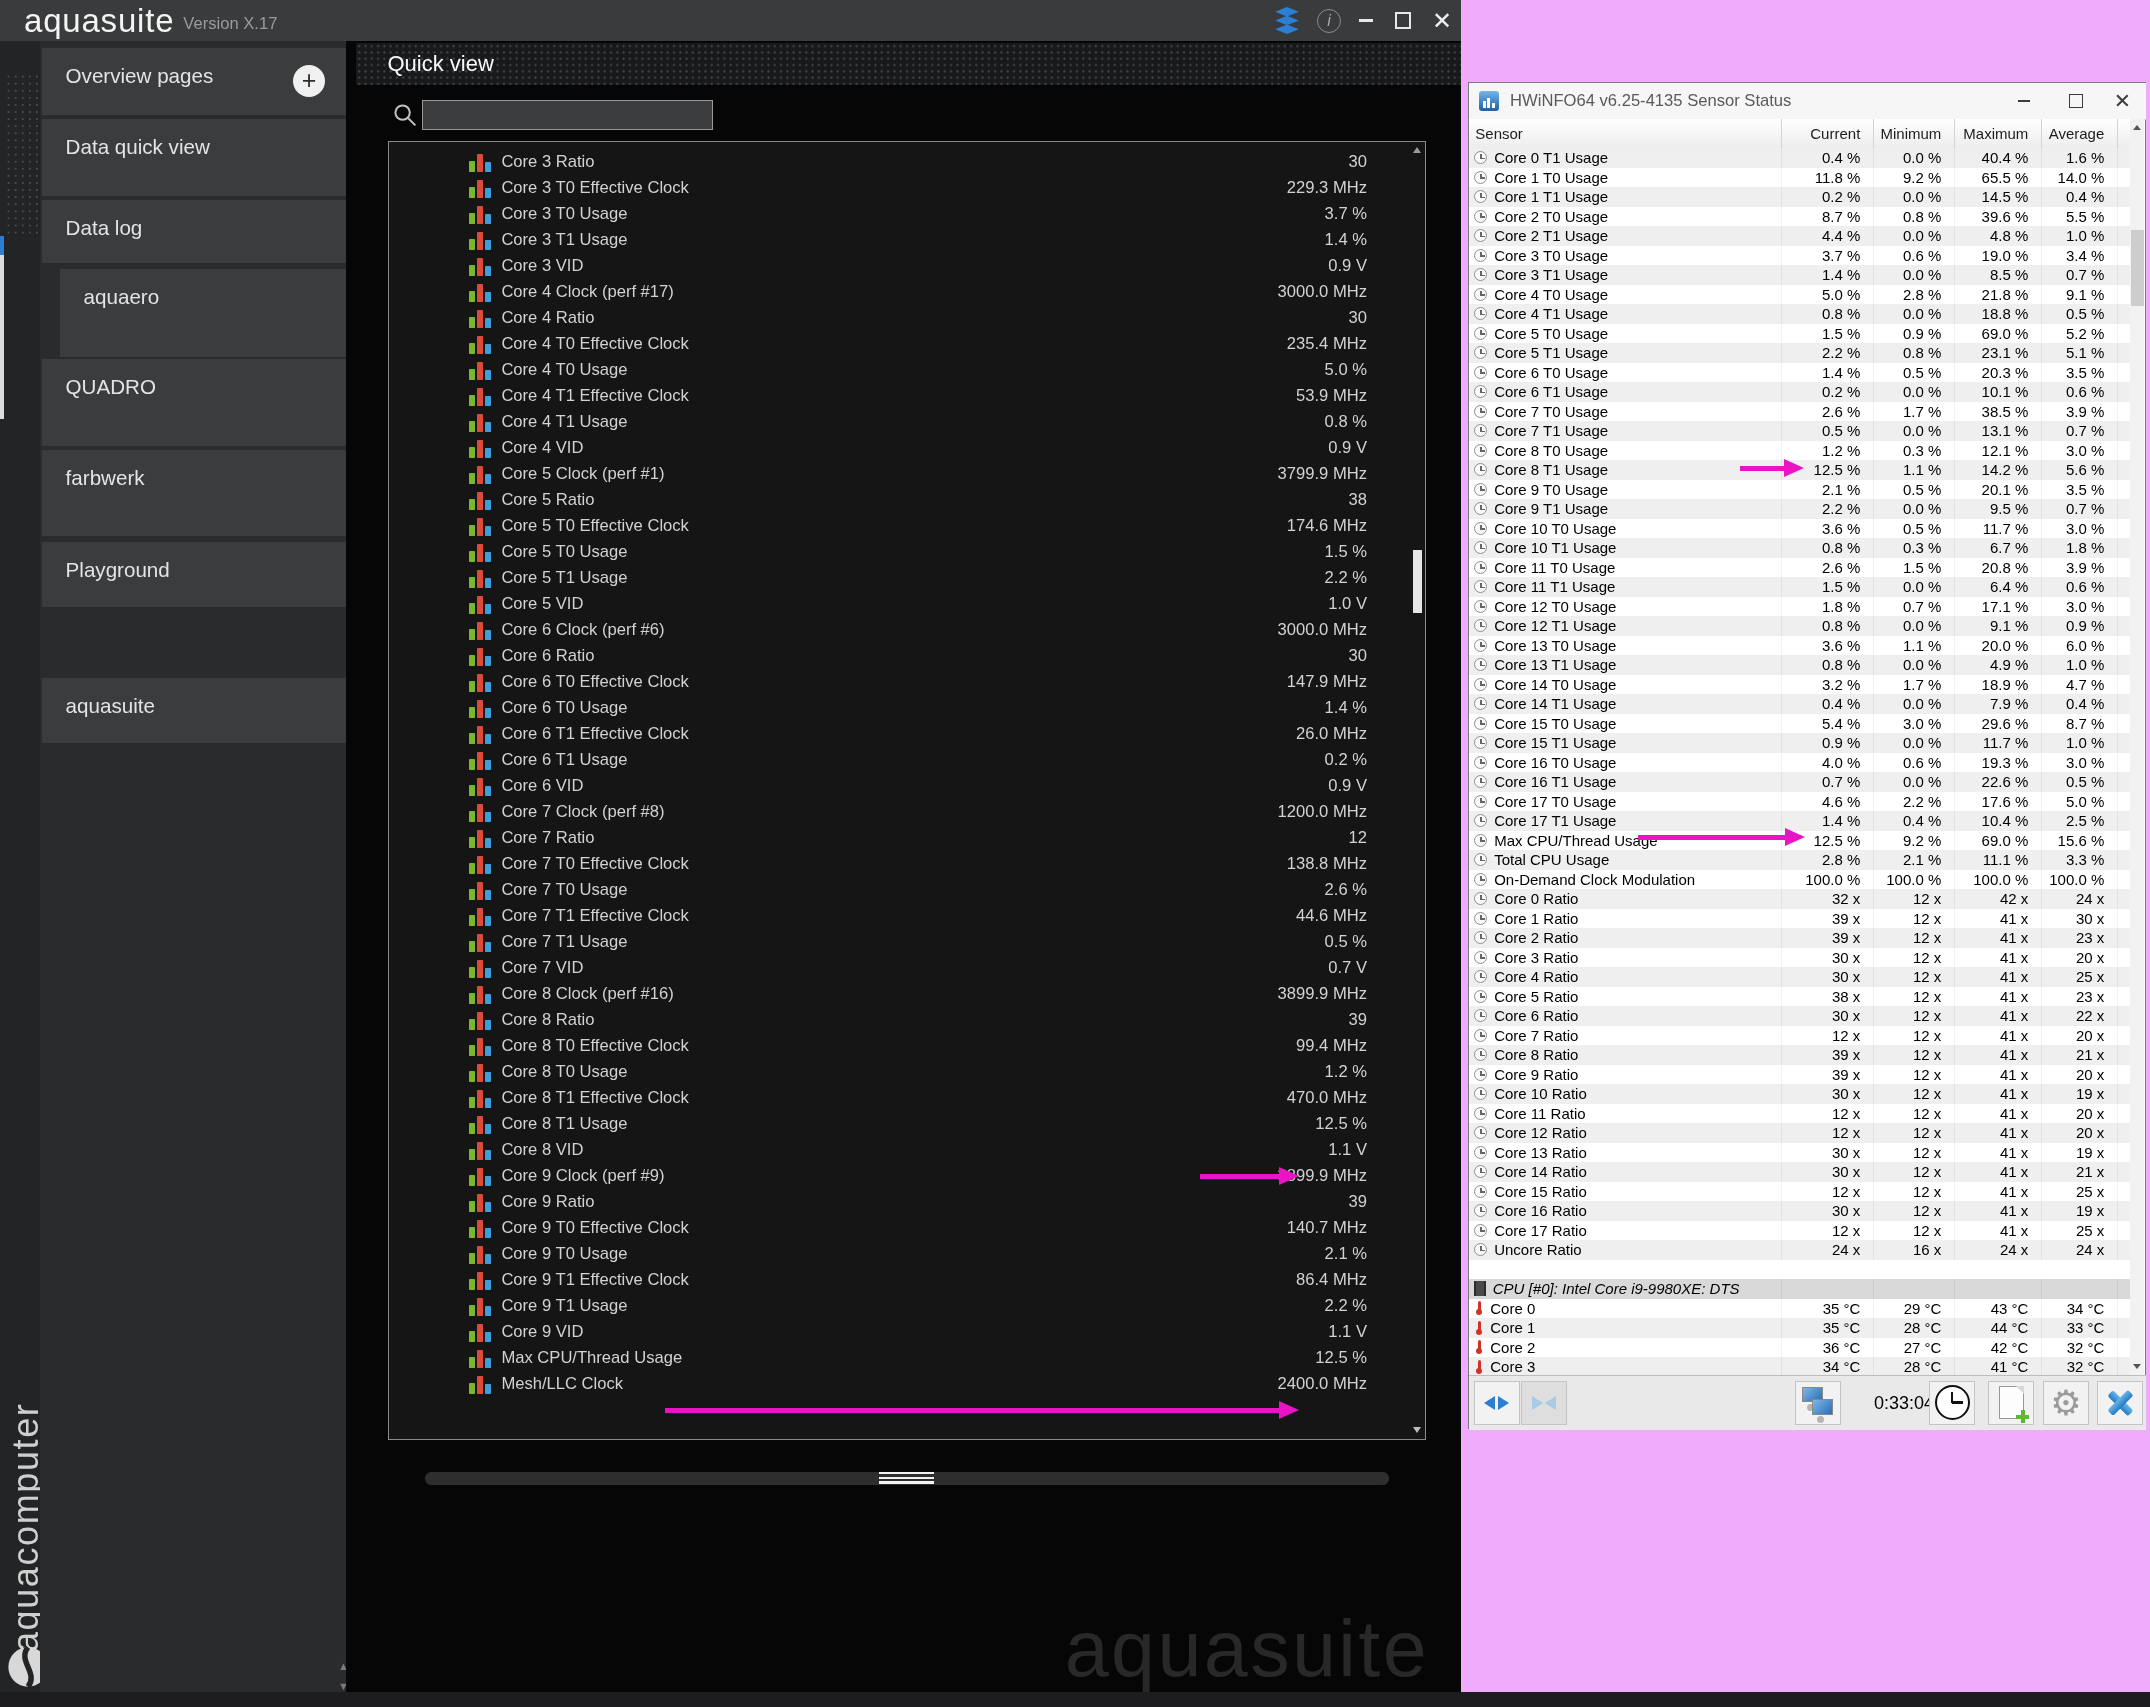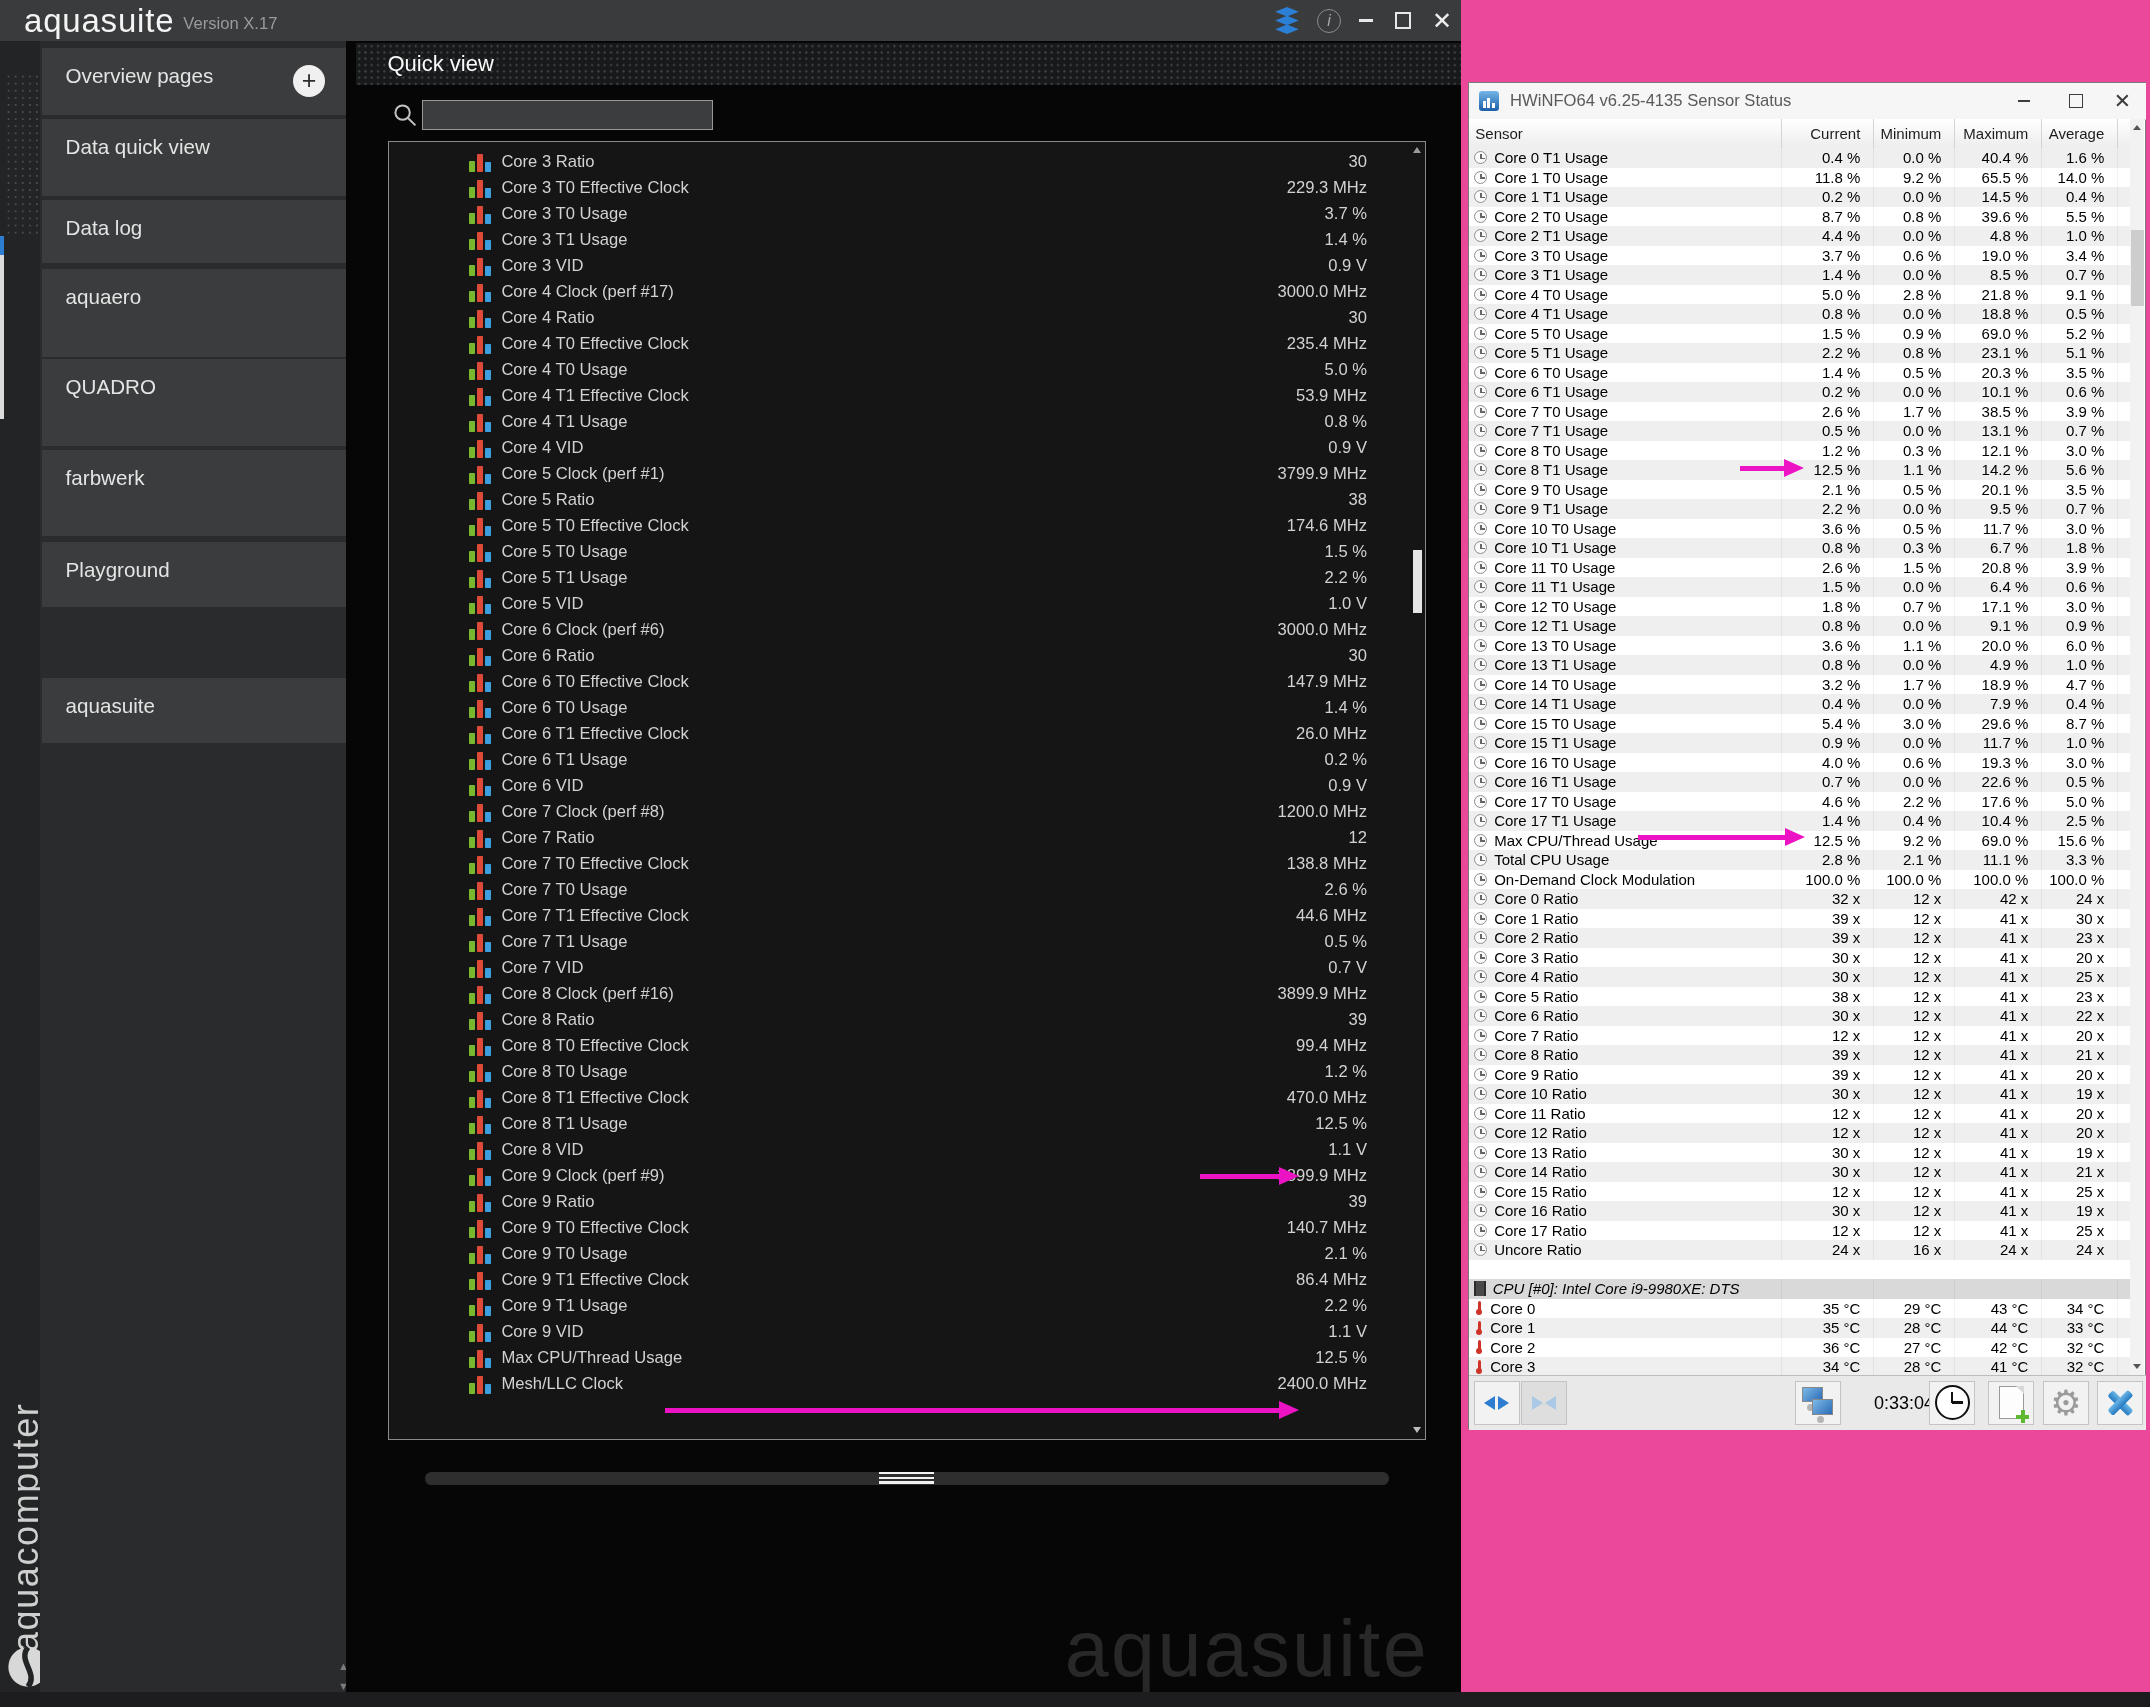--- a/index.html
+++ b/index.html
@@ -1,16 +1,16 @@
 <!DOCTYPE html>
 <html style="font-size:12.7px"><head>
 <meta charset="utf-8">
 <style>
   html,body{margin:0;padding:0;background:#000;}
-  #screen{position:relative;width:2151px;height:1708px;background:#ec4899;overflow:hidden;
+  #screen{position:relative;width:2151px;height:1708px;background:#f0abfc;overflow:hidden;
           font-family:"Liberation Sans",sans-serif;}
 
   
   #aq-window{position:absolute;left:0;top:0;width:1461px;height:1692px;background:#0a0a0b;}
   #aq-titlebar{position:absolute;left:0;top:0;width:1461px;height:41px;background:#3a3b3c;
                display:flex;align-items:center;}
   #aq-logo{font-size:33px;font-weight:300;color:#f4f4f4;letter-spacing:0.8px;margin-left:24px;}
   #aq-version{font-size:16.6px;color:#9b9b9b;margin-left:9px;padding-top:6.3px;}
   .tb-ico{position:absolute;top:0;height:41px;display:flex;align-items:center;justify-content:center;cursor:pointer;}
   #ico-layers{left:1261px;width:51px;}
@@ -220,21 +220,21 @@
       <div class="sb-item" style="top:7.1px;height:67px;">
         <span>Overview pages</span>
         <span class="plus-btn">+</span>
       </div>
       <div class="sb-item" style="top:78px;height:77px;">
         <span>Data quick view</span>
       </div>
       <div class="sb-item" style="top:159px;height:63px;">
         <span>Data log</span>
       </div>
-      <div class="sb-item" style="top:228px;height:88px;">
+      <div class="sb-item" style="top:228px;height:88px;margin-left:18px;">
         <span>aquaero</span>
       </div>
       <div class="sb-item" style="top:318px;height:87px;">
         <span>QUADRO</span>
       </div>
       <div class="sb-item" style="top:409px;height:86px;">
         <span>farbwerk</span>
       </div>
       <div class="sb-item" style="top:501px;height:65px;">
         <span>Playground</span>

